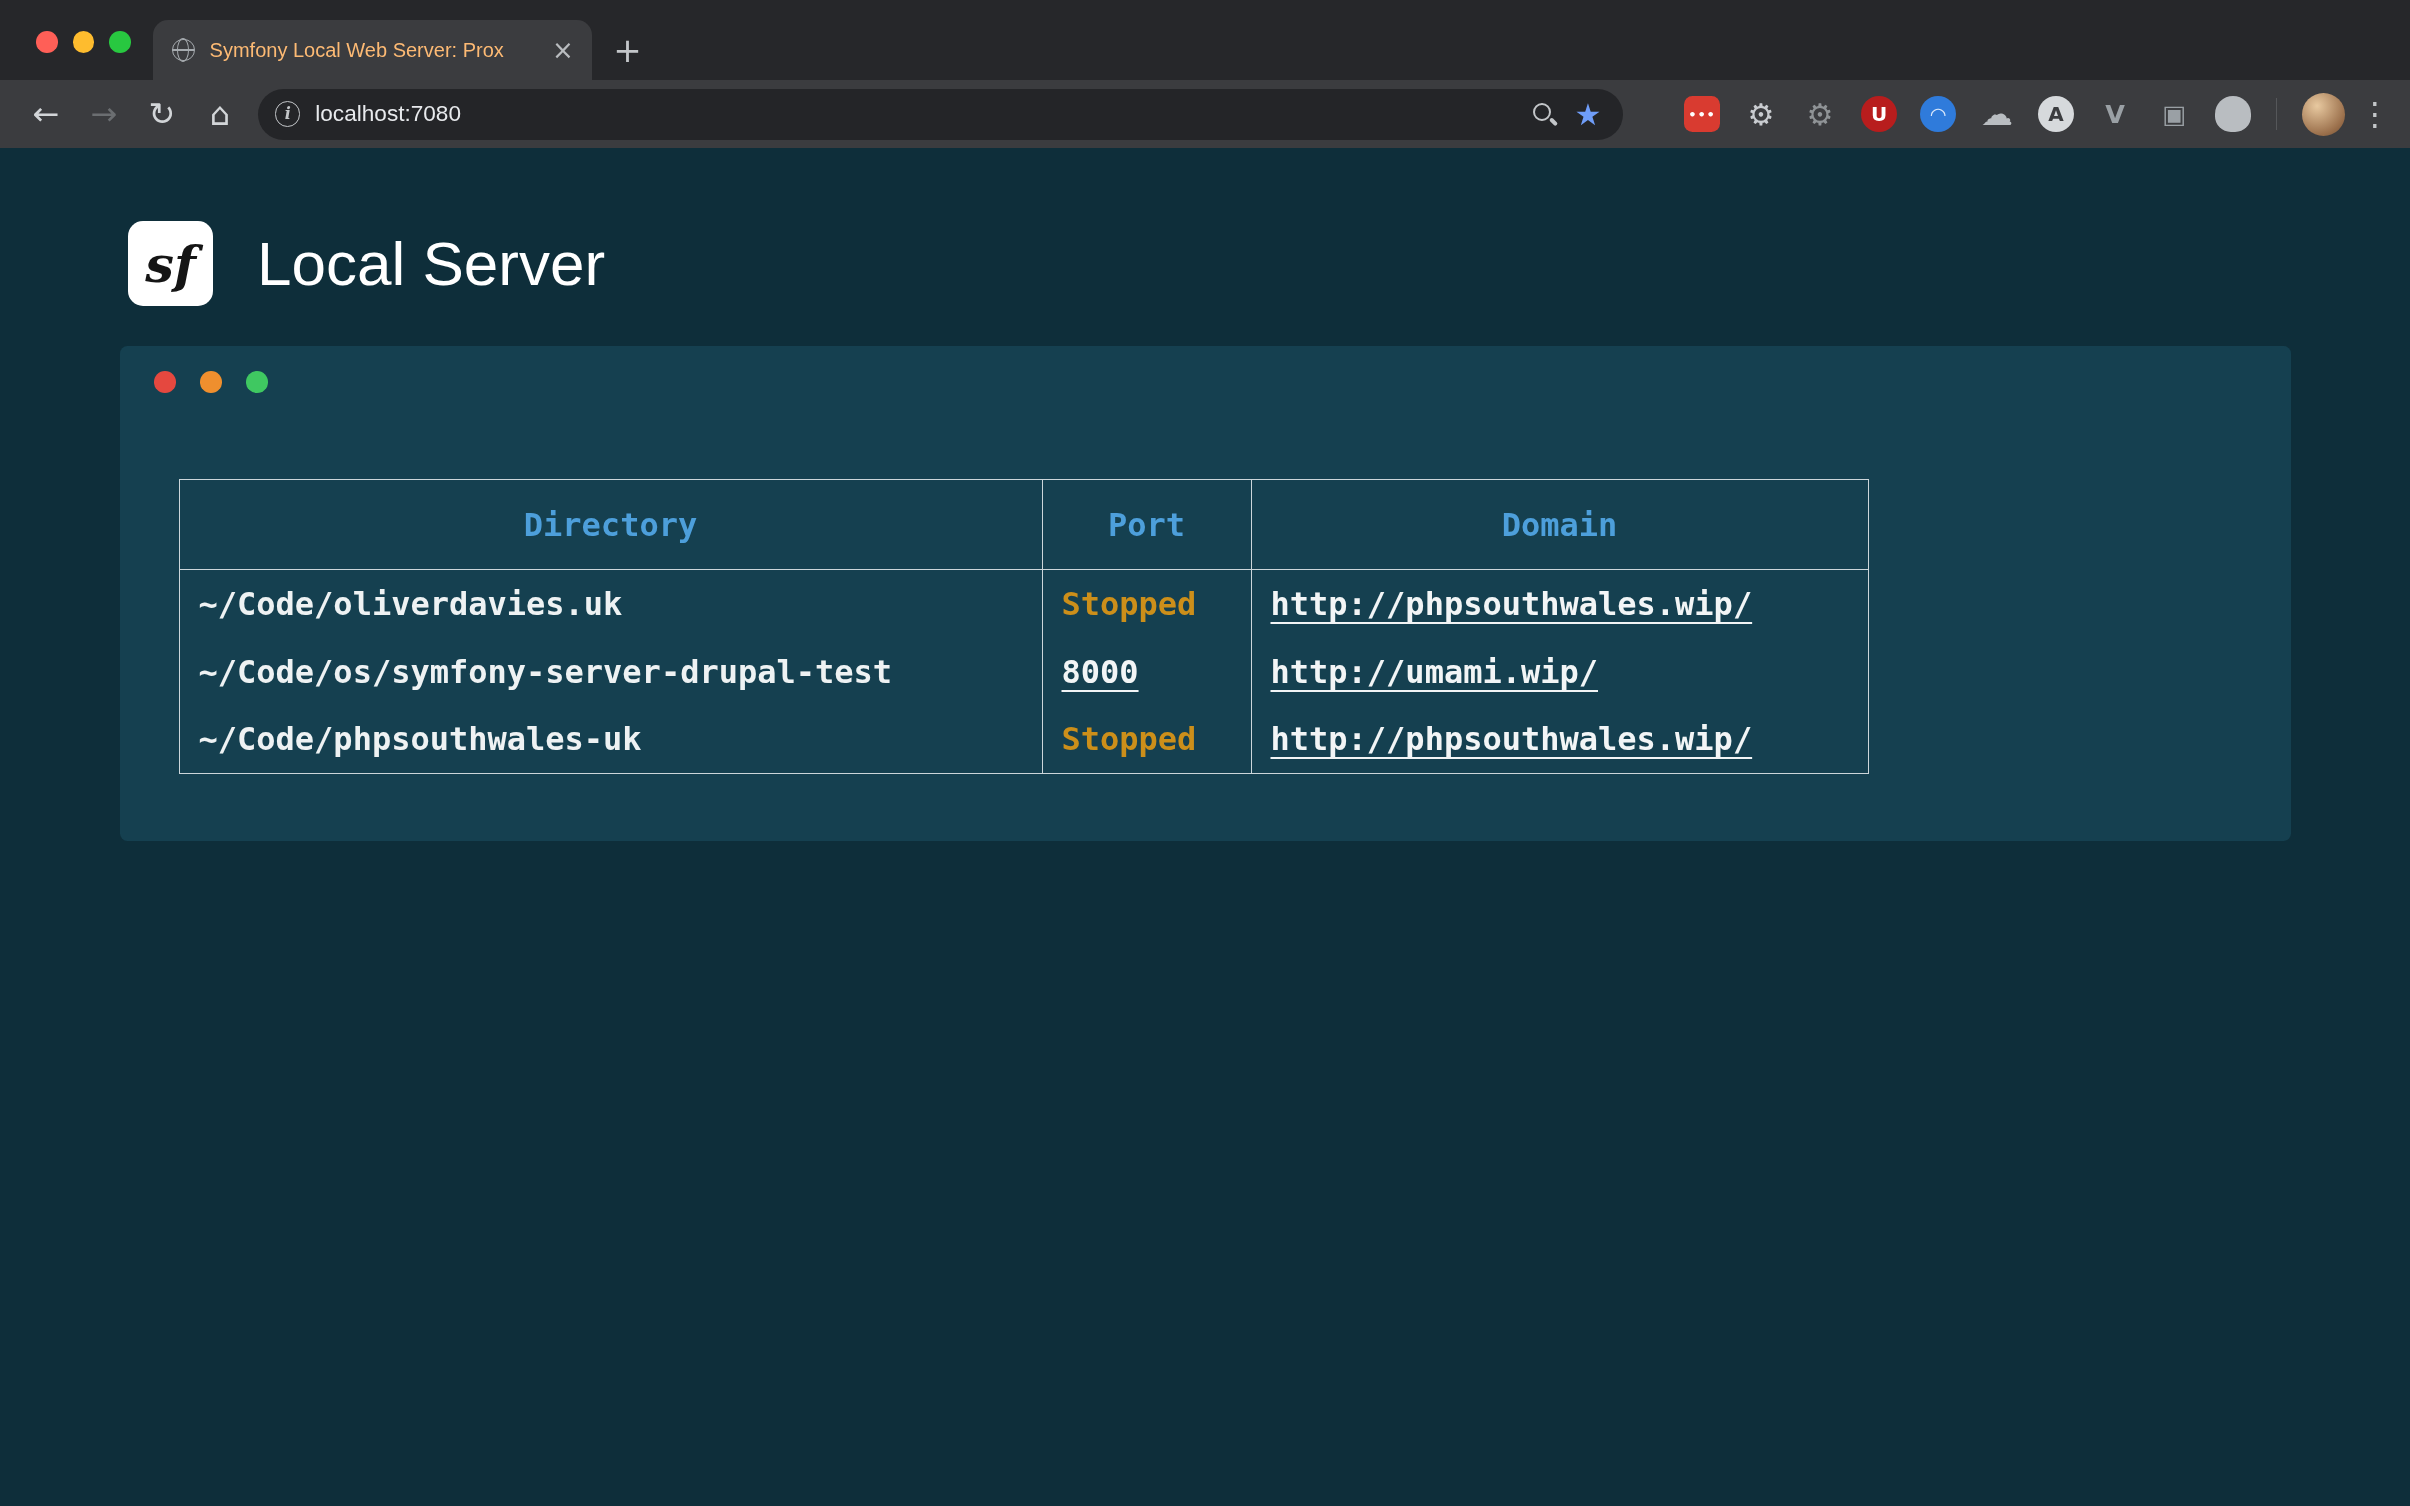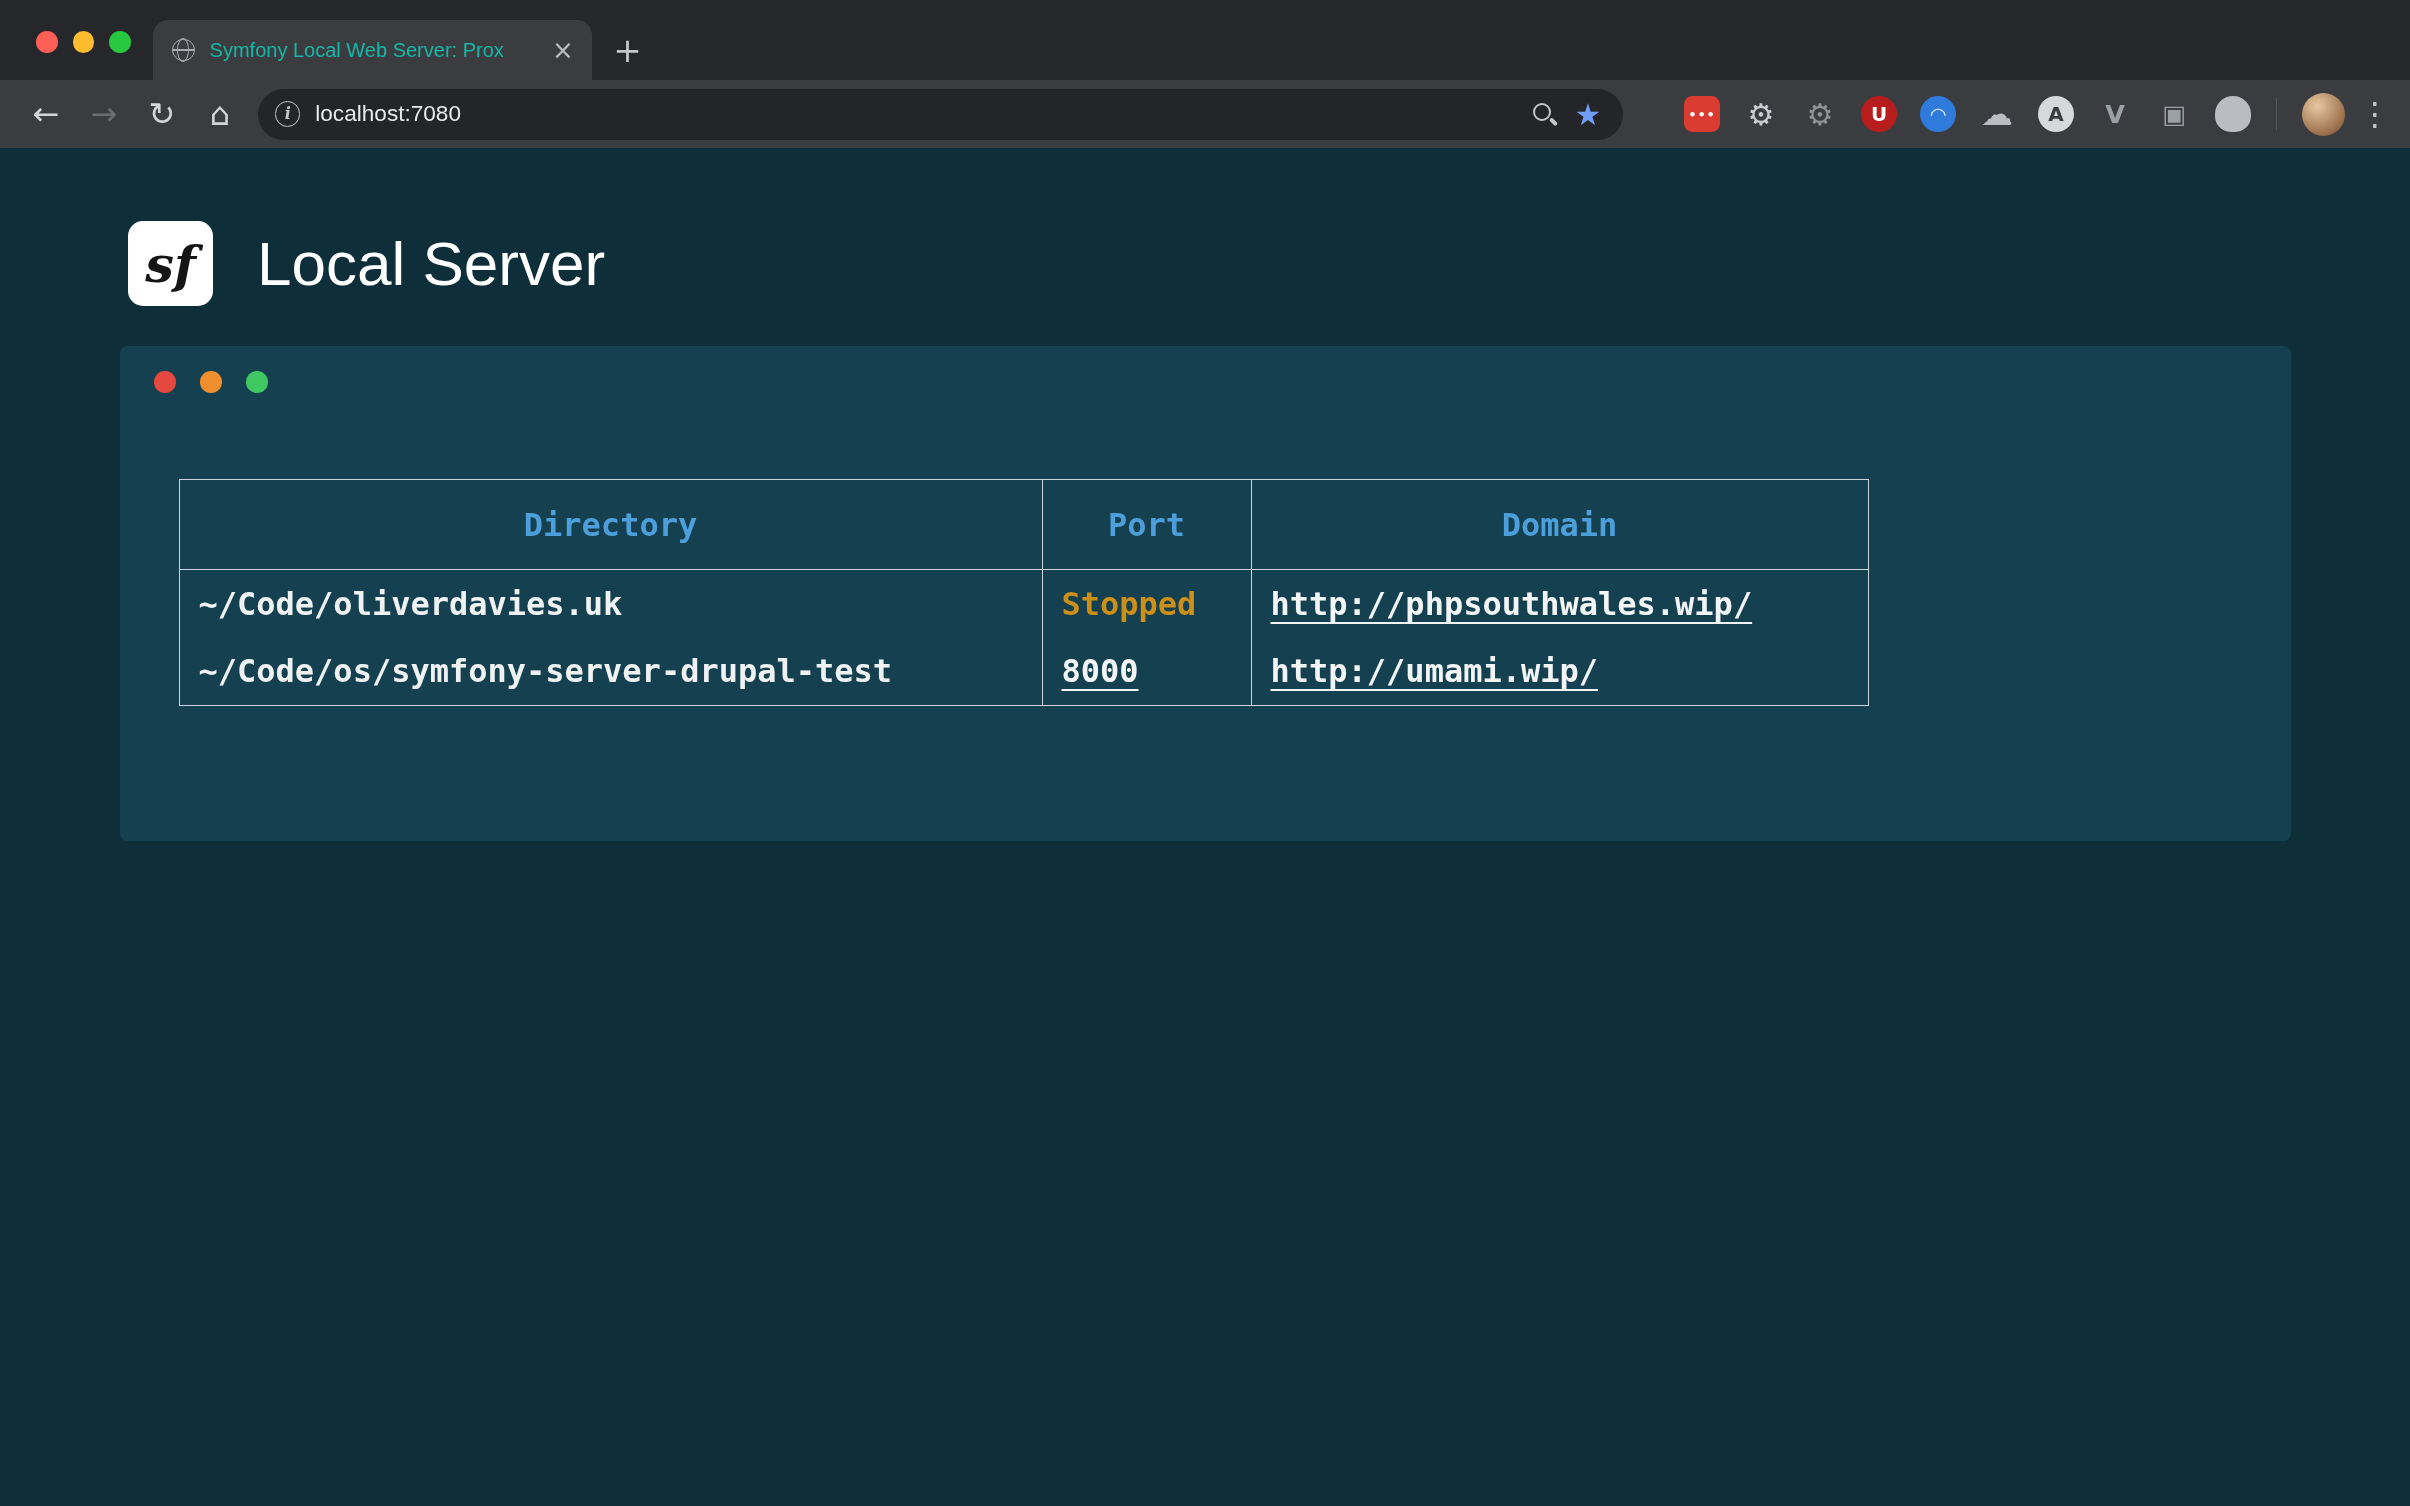--- a/index.html
+++ b/index.html
@@ -26,21 +26,21 @@
 
   .tab{
     width:439px; height:60px; background:#3b3c3f;
     border-radius:15px 15px 0 0;
     display:flex; align-items:center; gap:15px;
     padding:0 13px 0 19px;
   }
   .favicon{ width:22.6px; height:22.6px; border:1.9px solid #a6abaf; border-radius:50%; position:relative; flex:none; }
   .favicon::before{ content:""; position:absolute; left:-0.9px; right:-0.9px; top:50%; height:1.9px; margin-top:-0.9px; background:#a6abaf; }
   .favicon::after{ content:""; position:absolute; left:50%; top:-1.9px; bottom:-1.9px; width:10.4px; margin-left:-6.6px; border:1.9px solid #a6abaf; border-radius:50%; }
-  .tab-title{ color:#14b8a6; font-size:20px; white-space:nowrap; overflow:hidden; flex:1; }
+  .tab-title{ color:#fdba74; font-size:20px; white-space:nowrap; overflow:hidden; flex:1; }
   .tab-close{
     color:#b9bcbf; font-size:26px; width:32px; height:32px; flex:none;
     display:flex; align-items:center; justify-content:center; border-radius:50%;
     font-family:"DejaVu Sans",sans-serif;
   }
   .newtab{
     width:41px; height:41px; margin:0 0 9.4px 15px;
     display:flex; align-items:center; justify-content:center;
     color:#c3c6c9; font-size:34px; border-radius:50%; font-family:"DejaVu Sans",sans-serif;
   }
@@ -253,17 +253,22 @@
         <tr data-interactable="false">
           <td data-interactable="false">~/Code/oliverdavies.uk</td>
           <td data-interactable="false"><span class="stopped" data-interactable="false">Stopped</span></td>
           <td data-interactable="false"><a class="link" data-interactable="true">http://phpsouthwales.wip/</a></td>
         </tr>
         <tr data-interactable="false">
           <td data-interactable="false">~/Code/os/symfony-server-drupal-test</td>
           <td data-interactable="false"><a class="link" data-interactable="true">8000</a></td>
           <td data-interactable="false"><a class="link" data-interactable="true">http://umami.wip/</a></td>
         </tr>
+        <tr data-interactable="false">
+          <td data-interactable="false">~/Code/phpsouthwales-uk</td>
+          <td data-interactable="false"><span class="stopped" data-interactable="false">Stopped</span></td>
+          <td data-interactable="false"><a class="link" data-interactable="true">http://phpsouthwales.wip/</a></td>
+        </tr>
       </tbody>
     </table>
   </div>
 </div>
 
 
 </body></html>

